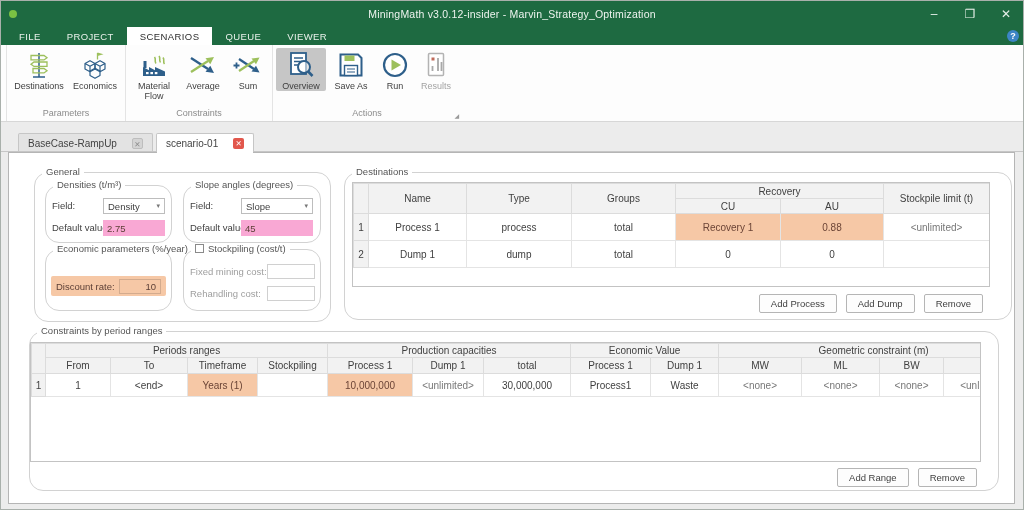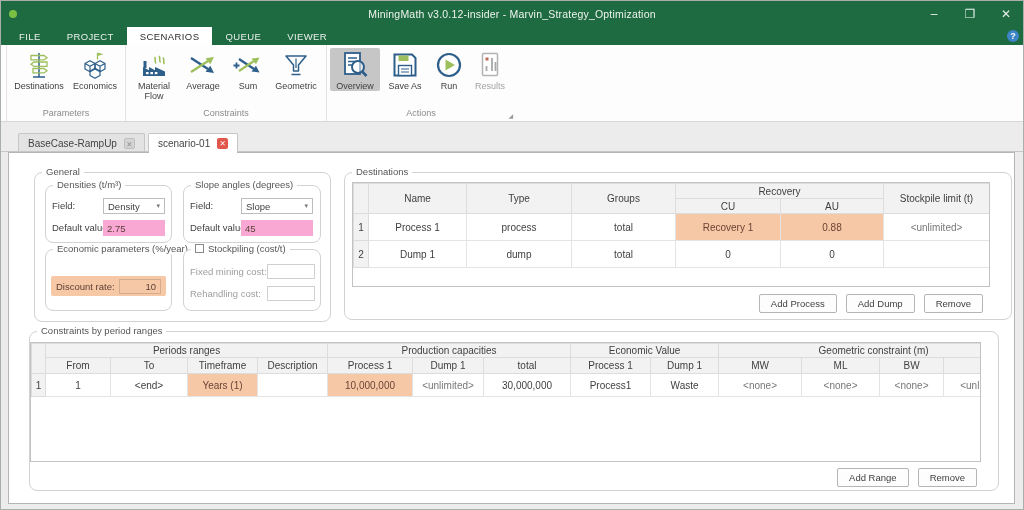--- a/index.html
+++ b/index.html
@@ -31,32 +31,32 @@
   .rbtn.selected{background:#c6c6c6}
   .rbtn.disabled .lbl{color:#a3a3a3}
   .rgroup-label{font-size:9px;color:#8b8b8b;text-align:center;height:15px;line-height:14px}
   .launcher{position:absolute;right:2px;bottom:2px;font-size:6px;color:#9a9a9a}
 
   .ribbon-gap{height:10px;background:#ececec}
 
   
   .tabbar{height:20px;background:#ececec;display:flex;align-items:flex-end;padding-left:18px;position:relative}
   .tabbar::after{content:"";position:absolute;left:0;right:0;bottom:0;height:1px;background:#c6c6c6}
-  .tab{display:flex;align-items:center;gap:7px;height:19px;padding:0 9px;font-size:10px;color:#444;
+  .tab{display:flex;align-items:center;gap:15px;height:19px;padding:0 9px;font-size:10px;color:#444;
        border:1px solid #c6c6c6;border-bottom:none;background:#e3e3e3;margin-right:3px;border-radius:2px 2px 0 0;position:relative}
   .tab.active{background:#fff;z-index:2}
   .tab.active::after{content:"";position:absolute;left:0;right:0;bottom:-1px;height:1px;background:#fff}
   .tab-close{width:11px;height:11px;border-radius:2px;font-size:7.5px;line-height:11px;text-align:center}
   .tab-close.gray{background:#d4d4d4;color:#8b8b8b;border:1px solid #bdbdbd}
   .tab-close.red{background:#e2574c;color:#fff}
 
   
   .panel{position:absolute;left:8px;top:152px;width:1007px;height:352px;background:#fff;border:1px solid #b5b5b5}
 
-  .gbox{position:absolute;border:1px solid #d2d2d2;border-radius:8px;background:#fff}
+  .gbox{position:absolute;border:1px solid #d2d2d2;border-radius:14px;background:#fff}
   .gbox>.legend{position:absolute;top:-7px;left:7px;background:#fff;padding:0 4px;font-size:9.5px;color:#555;white-space:nowrap}
 
   
   .frow{position:absolute;display:flex;align-items:center;font-size:9.5px;color:#3f3f3f;white-space:nowrap}
   .dropdown{border:1px solid #bdbdbd;background:#fff;display:flex;justify-content:space-between;align-items:center;
             padding:0 4px;font-size:9.5px;height:16px}
   .dd-arrow{color:#777;font-size:7px;margin-left:4px}
   .hl-input{background:#f9a8d4;height:16px;display:flex;align-items:center;padding:0 4px;font-size:9.5px;color:#5d4037}
   .hl-block{position:absolute;background:#f6c8a6;border-radius:2px;display:flex;align-items:center;font-size:9.5px;color:#5d4037;padding:0 5px}
   .hl-block .inset{flex:1;height:15px;margin-left:4px;border:1px solid rgba(0,0,0,.14);display:flex;align-items:center;justify-content:flex-end;padding:0 4px}
@@ -173,30 +173,20 @@
         <span class="icon">
           <svg viewBox="0 0 32 30" width="32" height="30">
             <path d="M7 9 L22 19" stroke="#2e5f8a" stroke-width="2.2"></path>
             <path d="M27.5 22.5 l-8 -1.1 4.5 -5.6 z" fill="#2e5f8a"></path>
             <path d="M7 21 L22 11" stroke="#9dc05c" stroke-width="2.2"></path>
             <path d="M27.5 7.5 l-8 1.1 4.5 5.6 z" fill="#9dc05c"></path>
             <path d="M4.5 12.5 v6 M1.5 15.5 h6" stroke="#2e5f8a" stroke-width="1.8"></path>
           </svg>
         </span>
         <span class="lbl">Sum</span>
-      </div>
-      <div class="rbtn" style="width:54px">
-        <span class="icon">
-          <svg viewBox="0 0 32 30" width="32" height="30">
-            <path d="M6 6 H26 L18.5 15 V21 H13.5 V15 Z" fill="none" stroke="#2e5f8a" stroke-width="1.5" stroke-linejoin="round"></path>
-            <path d="M16 8.5 V18" stroke="#2e5f8a" stroke-width="1.2"></path>
-            <path d="M11.5 24.5 H20.5" stroke="#2e5f8a" stroke-width="1.5"></path>
-          </svg>
-        </span>
-        <span class="lbl">Geometric</span>
       </div>
     </div>
     <div class="rgroup-label">Constraints</div>
   </div>
 
   <div class="rgroup">
     <div class="rbuttons">
       <div class="rbtn selected">
         <span class="icon">
           <svg viewBox="0 0 32 30" width="32" height="30">
@@ -382,21 +372,21 @@
           <th rowspan="2"></th>
           <th colspan="4">Periods ranges</th>
           <th colspan="3">Production capacities</th>
           <th colspan="2">Economic Value</th>
           <th colspan="4">Geometric constraint (m)</th>
         </tr>
         <tr class="hsub">
           <th>From</th>
           <th>To</th>
           <th>Timeframe</th>
-          <th>Description</th>
+          <th>Stockpiling</th>
           <th>Process 1</th>
           <th>Dump 1</th>
           <th>total</th>
           <th>Process 1</th>
           <th>Dump 1</th>
           <th>MW</th>
           <th>ML</th>
           <th>BW</th>
           <th></th>
         </tr>

